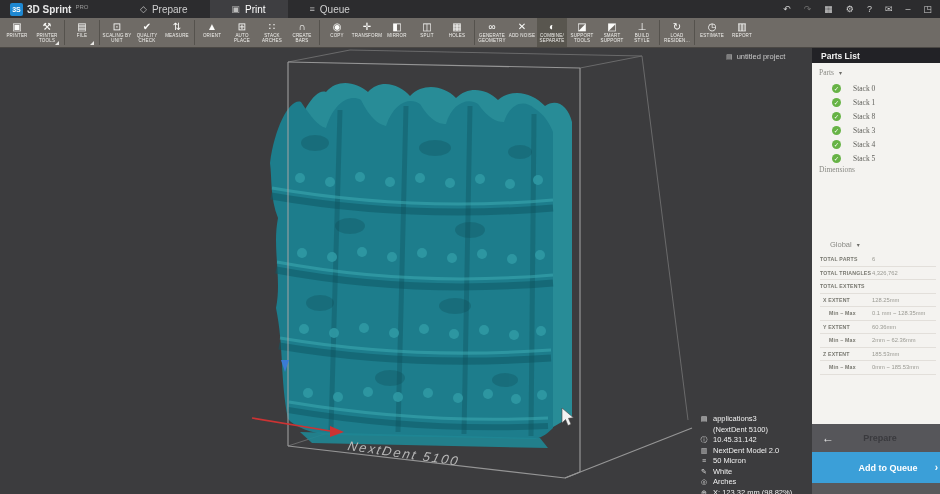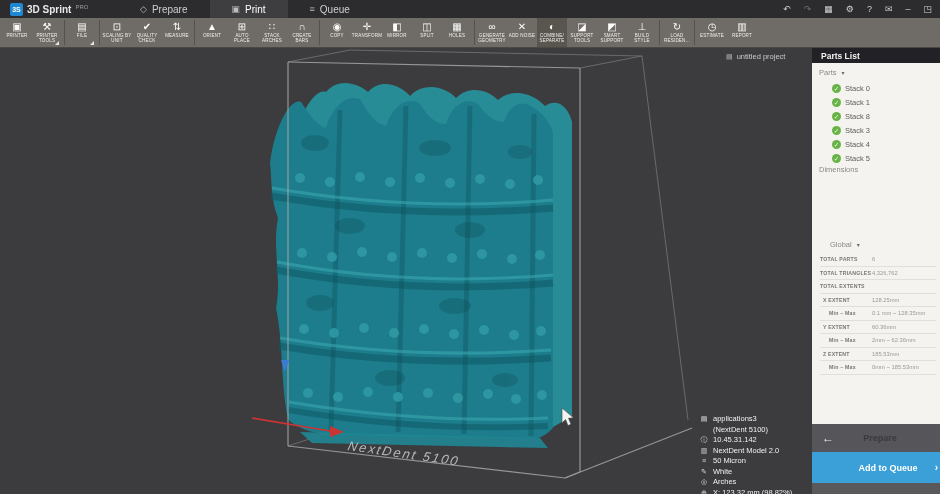--- a/index.html
+++ b/index.html
@@ -47,25 +47,25 @@
   .status-block { position:absolute; left:700px; top:366px; font-size:7.5px;
     color:#f0f0f0; line-height:10.5px; }
   .srow { display:flex; gap:5px; align-items:center; white-space:nowrap; }
   .srow .sico { width:8px; font-size:7px; color:#dcdcdc; text-align:center; }
 
   
   .rightpanel { position:absolute; left:812px; top:48px; width:128px; height:434px;
     background:#f4f3f0; }
   .sec-head { height:15px; background:#222226; color:#f2f2f2; font-size:8.5px;
     font-weight:bold; display:flex; align-items:center; padding-left:9px; }
-  .parts-body { height:173px; background:#f4f3f0; padding:5px 0 8px 7px; overflow:hidden; }
+  .parts-body { height:173px; background:#f4f3f0; padding:5px 0 8px 7px; overflow:hidden;font-family:Liberation Serif, serif; }
   .group-row { display:flex; align-items:center; gap:5px; font-size:7.5px; color:#8a8a85;
     margin-bottom:4px; }
   .chev { font-size:6px; color:#6d6d68; }
-  .prow { display:flex; align-items:flex-start; gap:4px; padding:2.5px 0 2.5px 13px;
+  .prow { display:flex; align-items:flex-start; gap:12px; padding:2.5px 0 2.5px 13px;
     font-size:7.5px; color:#5f5f5a; }
   .check { width:9px; height:9px; border-radius:50%; background:#67b346; color:#fff;
     font-size:6.5px; line-height:9px; text-align:center; flex:0 0 9px; }
   .dims-label { font-size:7.5px; color:#8a8a85; }
   .props-body { height:173px; background:#f4f3f0; padding:4px 0 0 0; overflow:hidden; }
   .props-body .group-row { padding-left:18px; }
   .krow { display:flex; align-items:center; min-height:13.5px;
     border-bottom:1px solid #e2dfda; margin:0 4px 0 8px; }
   .klabel { flex:0 0 52px; font-size:5.2px; font-weight:bold; color:#77776f;
     text-transform:uppercase; letter-spacing:.2px; }

